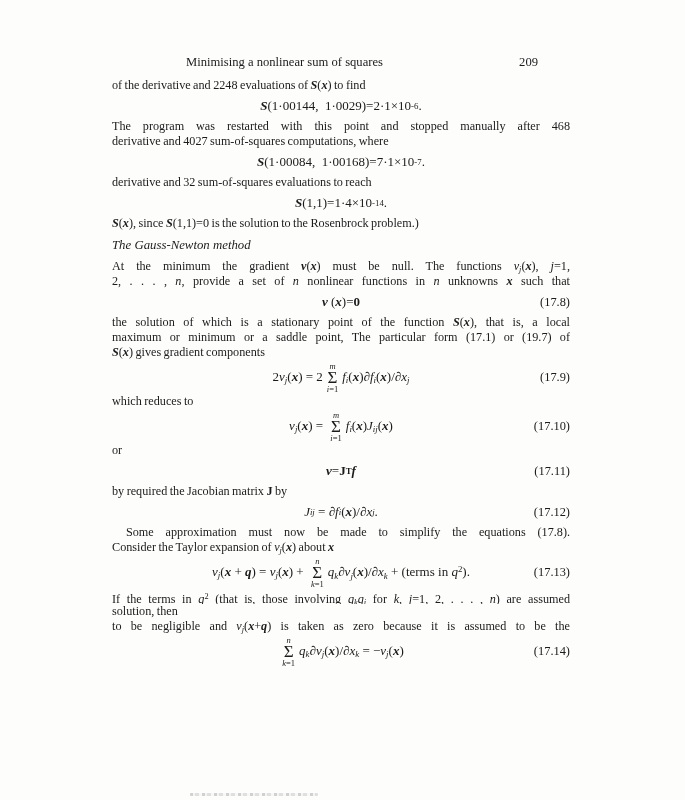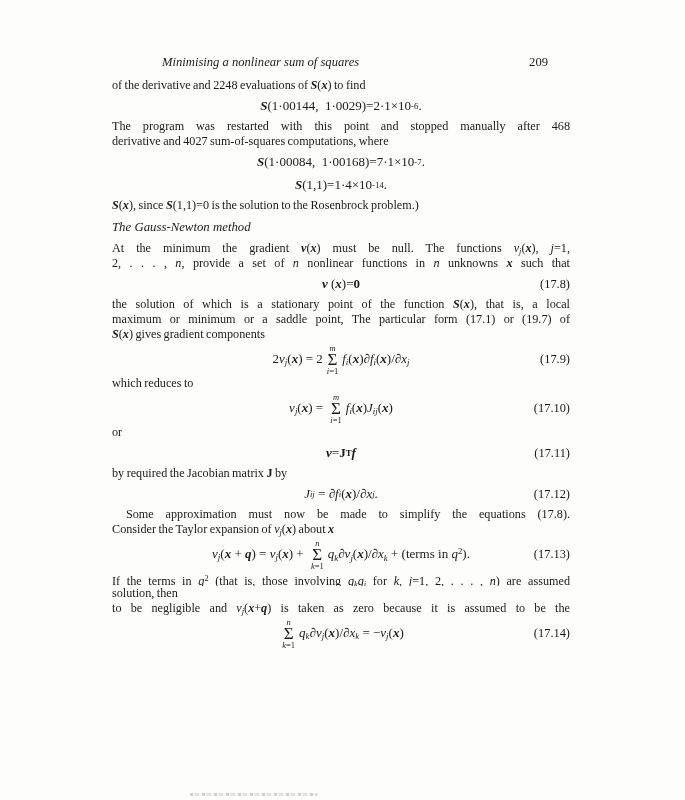--- a/index.html
+++ b/index.html
@@ -4,22 +4,22 @@
 <style>
   html,body{margin:0;padding:0;}
   body{
     width:685px;height:800px;position:relative;
     background:#fdfdfc;color:#1b1b1b;
     font-family:"Liberation Serif","DejaVu Serif",serif;
     overflow:hidden;
   }
   .page{position:absolute;left:112px;top:55px;width:458px;}
   .hdr{display:flex;align-items:baseline;height:15px;line-height:15px;margin-bottom:8px;}
-  .hdr-title{font-style:italic;font-size:12.6px;margin-left:50px;flex:0 0 auto;}
-  .hdr-page{margin-left:auto;font-size:12.6px;margin-right:22px;}
+  .hdr-title{font-size:12.6px;margin-left:74px;flex:0 0 auto;}
+  .hdr-page{margin-left:auto;font-size:12.6px;margin-right:32px;}
   .line{
     font-size:12.2px;line-height:15px;height:15px;
     overflow:hidden;word-spacing:-0.6px;
   }
   .j{text-align:justify;text-align-last:justify;}
   .indent{text-indent:14px;}
   .section-heading{font-style:italic;font-size:12.8px;height:15px;line-height:15px;margin:7px 0 6px;} .mt2{margin-top:2px;}
   .eqrow{
     position:relative;display:flex;align-items:center;justify-content:center;
     font-size:13px;margin:3px 0;height:20px;
@@ -56,20 +56,21 @@
     <span class="eqbody"><span style="font-style: italic; font-weight: 700;">S</span><span>(1·00144,  1·0029)=2·1×10</span><sup>-6</sup><span>.</span></span>
   </div>
 
   <div class="line j"><span>The program was restarted with this point and stopped manually after 468</span></div>
   <div class="line"><span>derivative and 4027 sum-of-squares computations, where</span></div>
 
   <div class="eqrow">
     <span class="eqbody"><span style="font-style: italic; font-weight: 700;">S</span><span>(1·00084,  1·00168)=7·1×10</span><sup>-7</sup><span>.</span></span>
   </div>
 
+  <div class="line"><span>derivative and 32 sum-of-squares evaluations to reach</span></div>
 
   <div class="eqrow">
     <span class="eqbody"><span style="font-style: italic; font-weight: 700;">S</span><span>(1,1)=1·4×10</span><sup>-14</sup><span>.</span></span>
   </div>
 
   <div class="line"><span style="font-style: italic; font-weight: 700;">S</span><span>(</span><span style="font-style: italic; font-weight: 700;">x</span><span>),  since  </span><span style="font-style: italic; font-weight: 700;">S</span><span>(1,1)=0 is the solution to the Rosenbrock problem.)</span></div>
 
   <div class="section-heading">The Gauss-Newton method</div>
 
   <div class="line j"><span>At the minimum the gradient </span><span style="font-style: italic; font-weight: 700;">v</span><span>(</span><span style="font-style: italic; font-weight: 700;">x</span><span>) must be null. The functions </span><span style="font-style: italic;">v</span><sub style="font-style: italic;">j</sub><span>(</span><span style="font-style: italic; font-weight: 700;">x</span><span>),  </span><span style="font-style: italic;">j</span><span>=1,</span></div>

